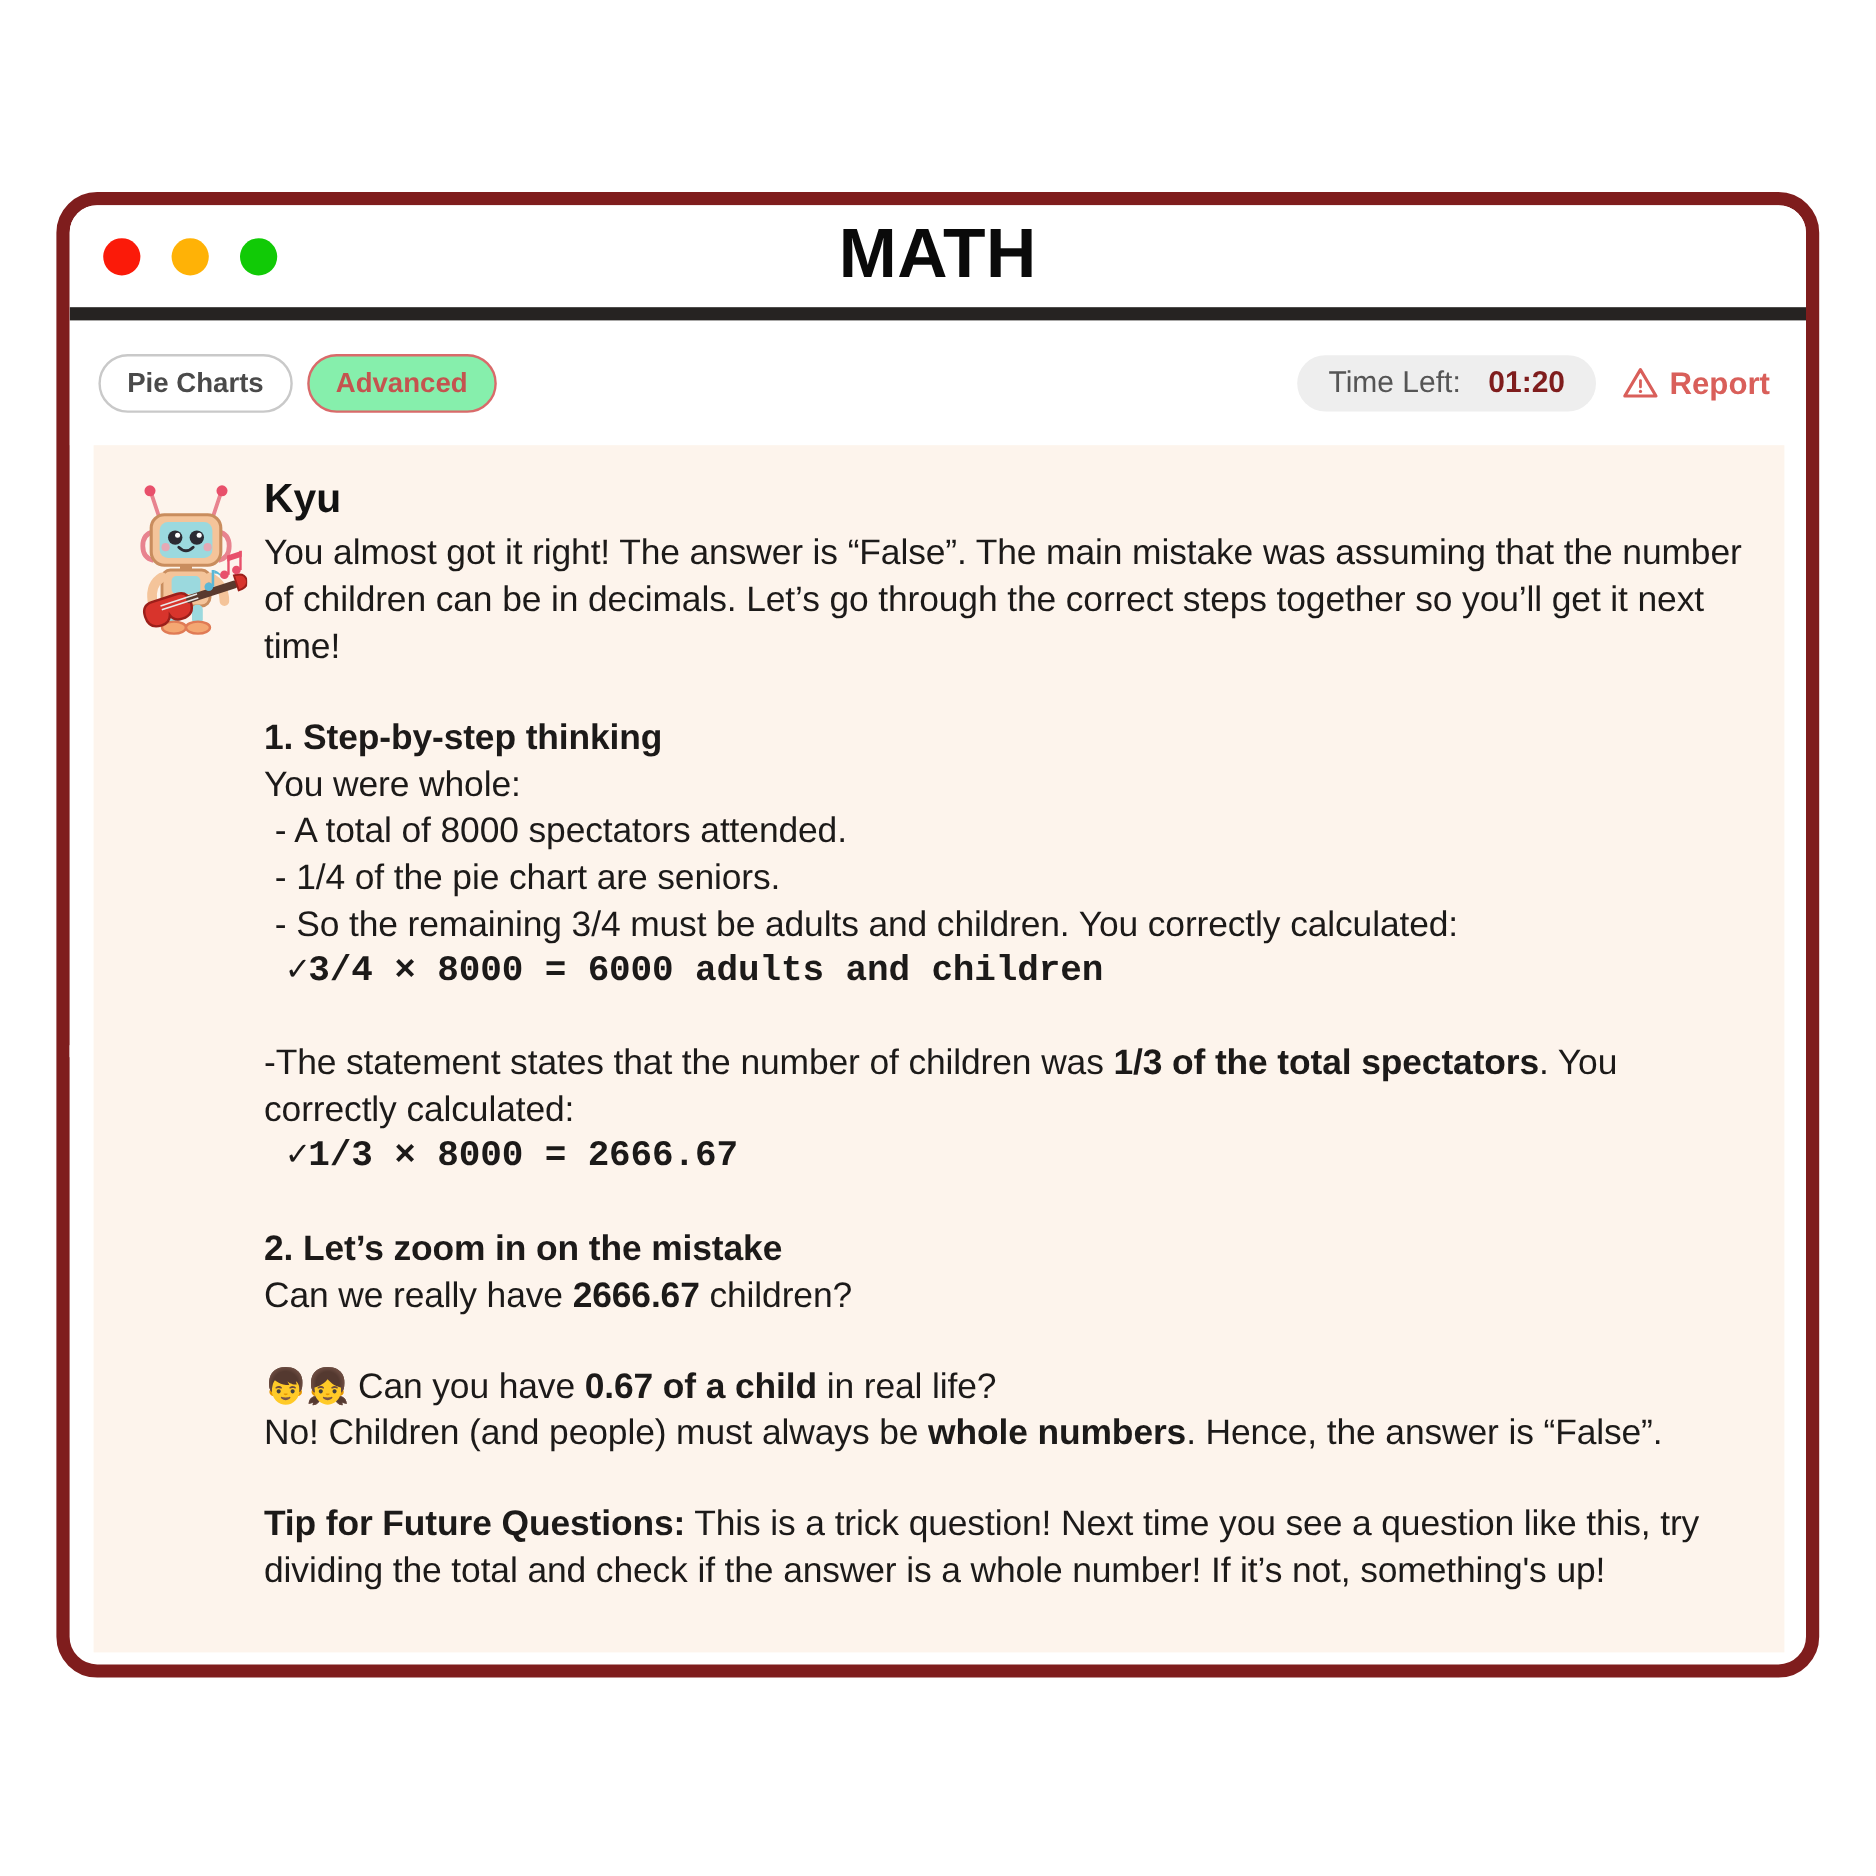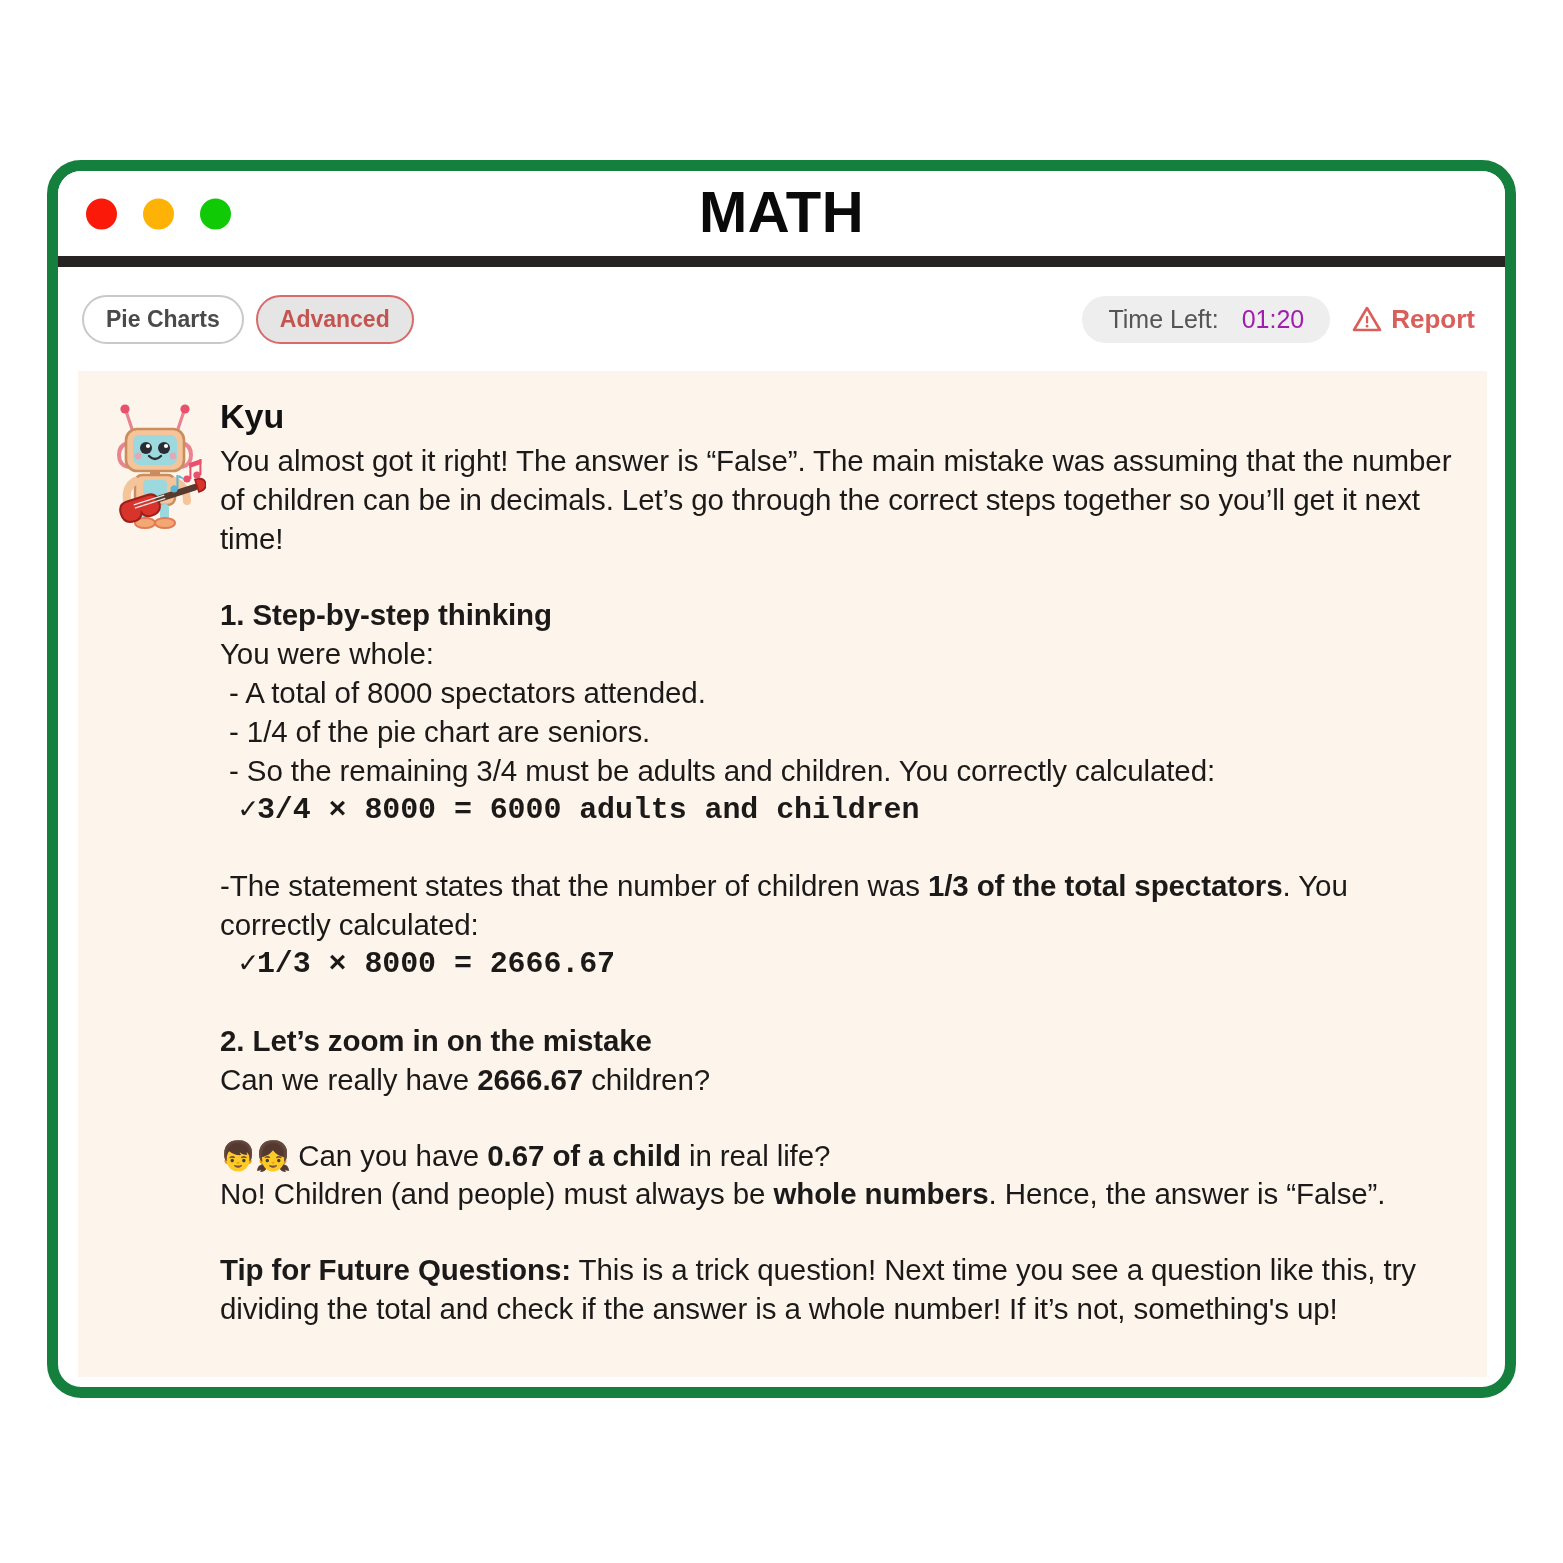--- a/index.html
+++ b/index.html
@@ -9,21 +9,21 @@
     background: #ffffff;
     font-family: "Liberation Sans", sans-serif;
     -webkit-font-smoothing: antialiased;
   }
 
   
   #window {
     position: absolute;
     left: 47px; top: 160px;
     width: 1469px; height: 1238px;
-    border: 11px solid #15803d;
+    border: 11px solid #7f1d1d;
     border-radius: 34px;
     background: #ffffff;
     overflow: hidden;
   }
 
   
   .edge-notch {
     position: absolute;
     width: 13px; height: 10px;
     background: #ffffff;
@@ -79,21 +79,21 @@
     padding: 11px 22px;
     line-height: 1;
     white-space: nowrap;
   }
   .chip.topic {
     background: #ffffff;
     border: 2.5px solid #c9c9c9;
     color: #4a4a4a;
   }
   .chip.level {
-    background: #e5e5e5;
+    background: #86efac;
     border: 2.5px solid #d96a6a;
     color: #c4544f;
   }
 
   #toolbar-right {
     margin-left: auto;
     display: flex;
     align-items: center;
     gap: 22px;
   }
@@ -102,21 +102,21 @@
     border-radius: 999px;
     padding: 11px 26px;
     font-size: 25px;
     color: #555555;
     display: flex;
     align-items: baseline;
     gap: 23px;
     line-height: 1;
     white-space: nowrap;
   }
-  #timer-pill .value { font-weight: 400; color: #a21caf; text-align: right; }
+  #timer-pill .value { font-weight: 700; color: #7f1d1d; text-align: right; }
 
   #report-btn {
     display: flex;
     align-items: center;
     gap: 9px;
     color: #d95f5a;
     font-size: 26px;
     font-weight: 700;
     line-height: 1;
     white-space: nowrap;

